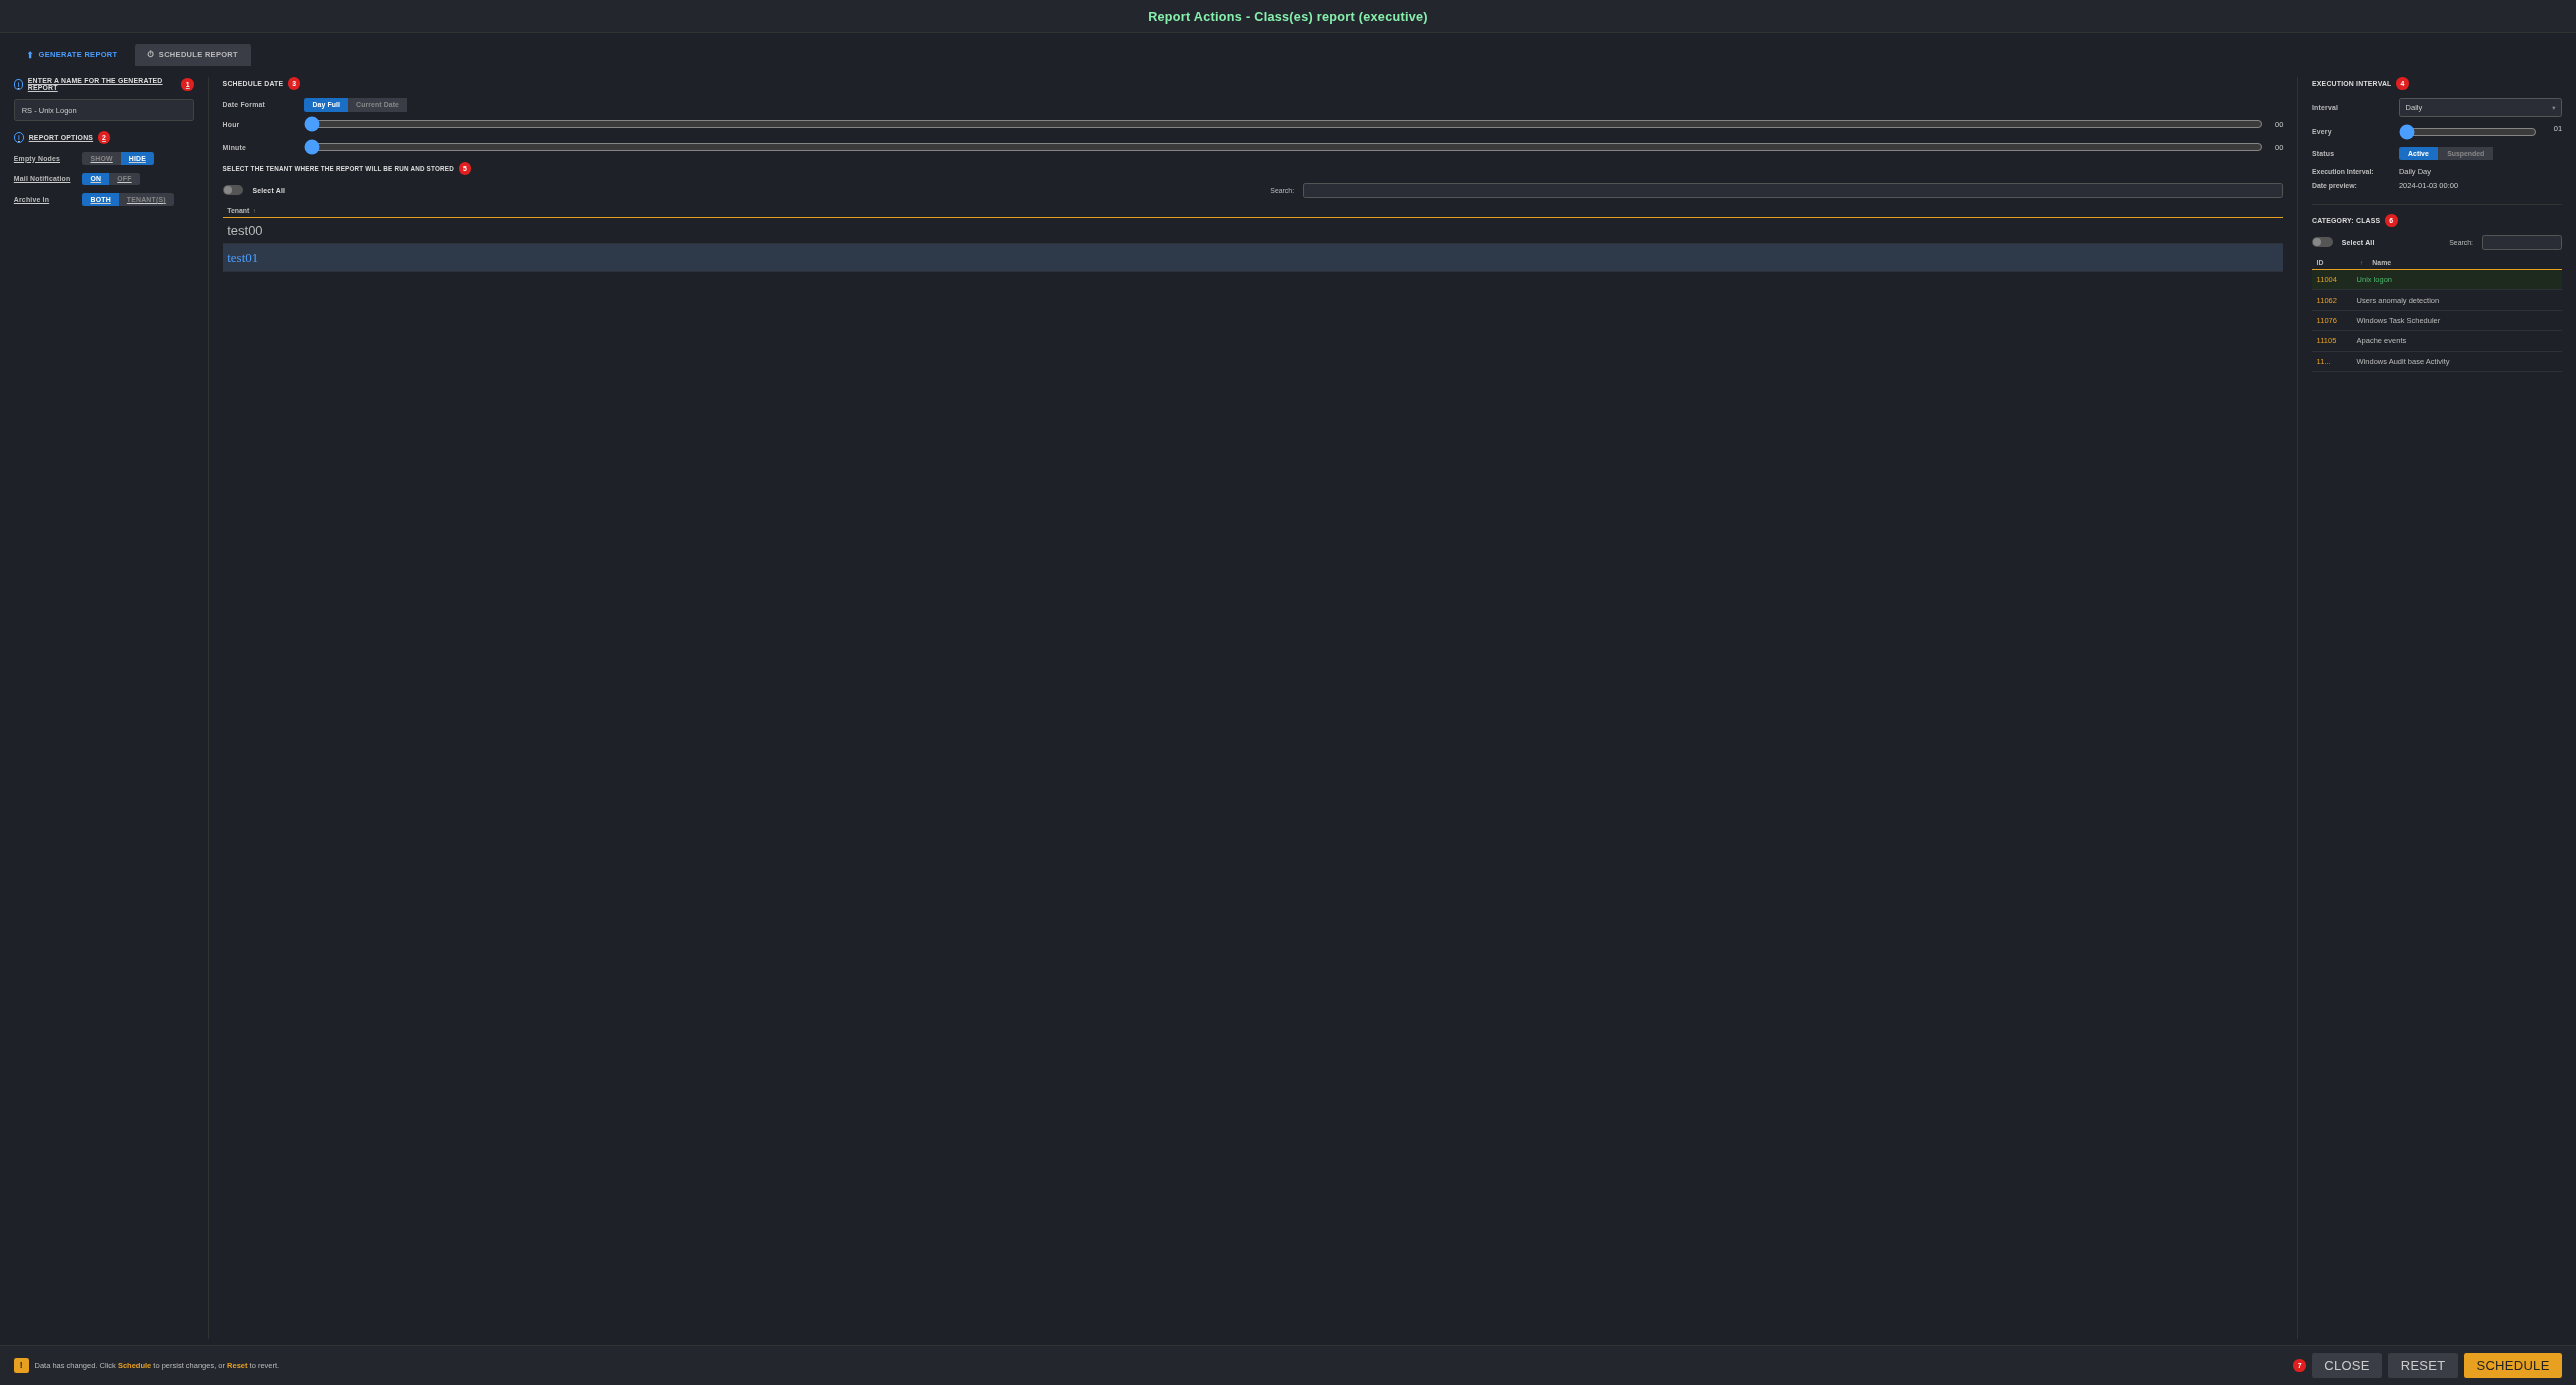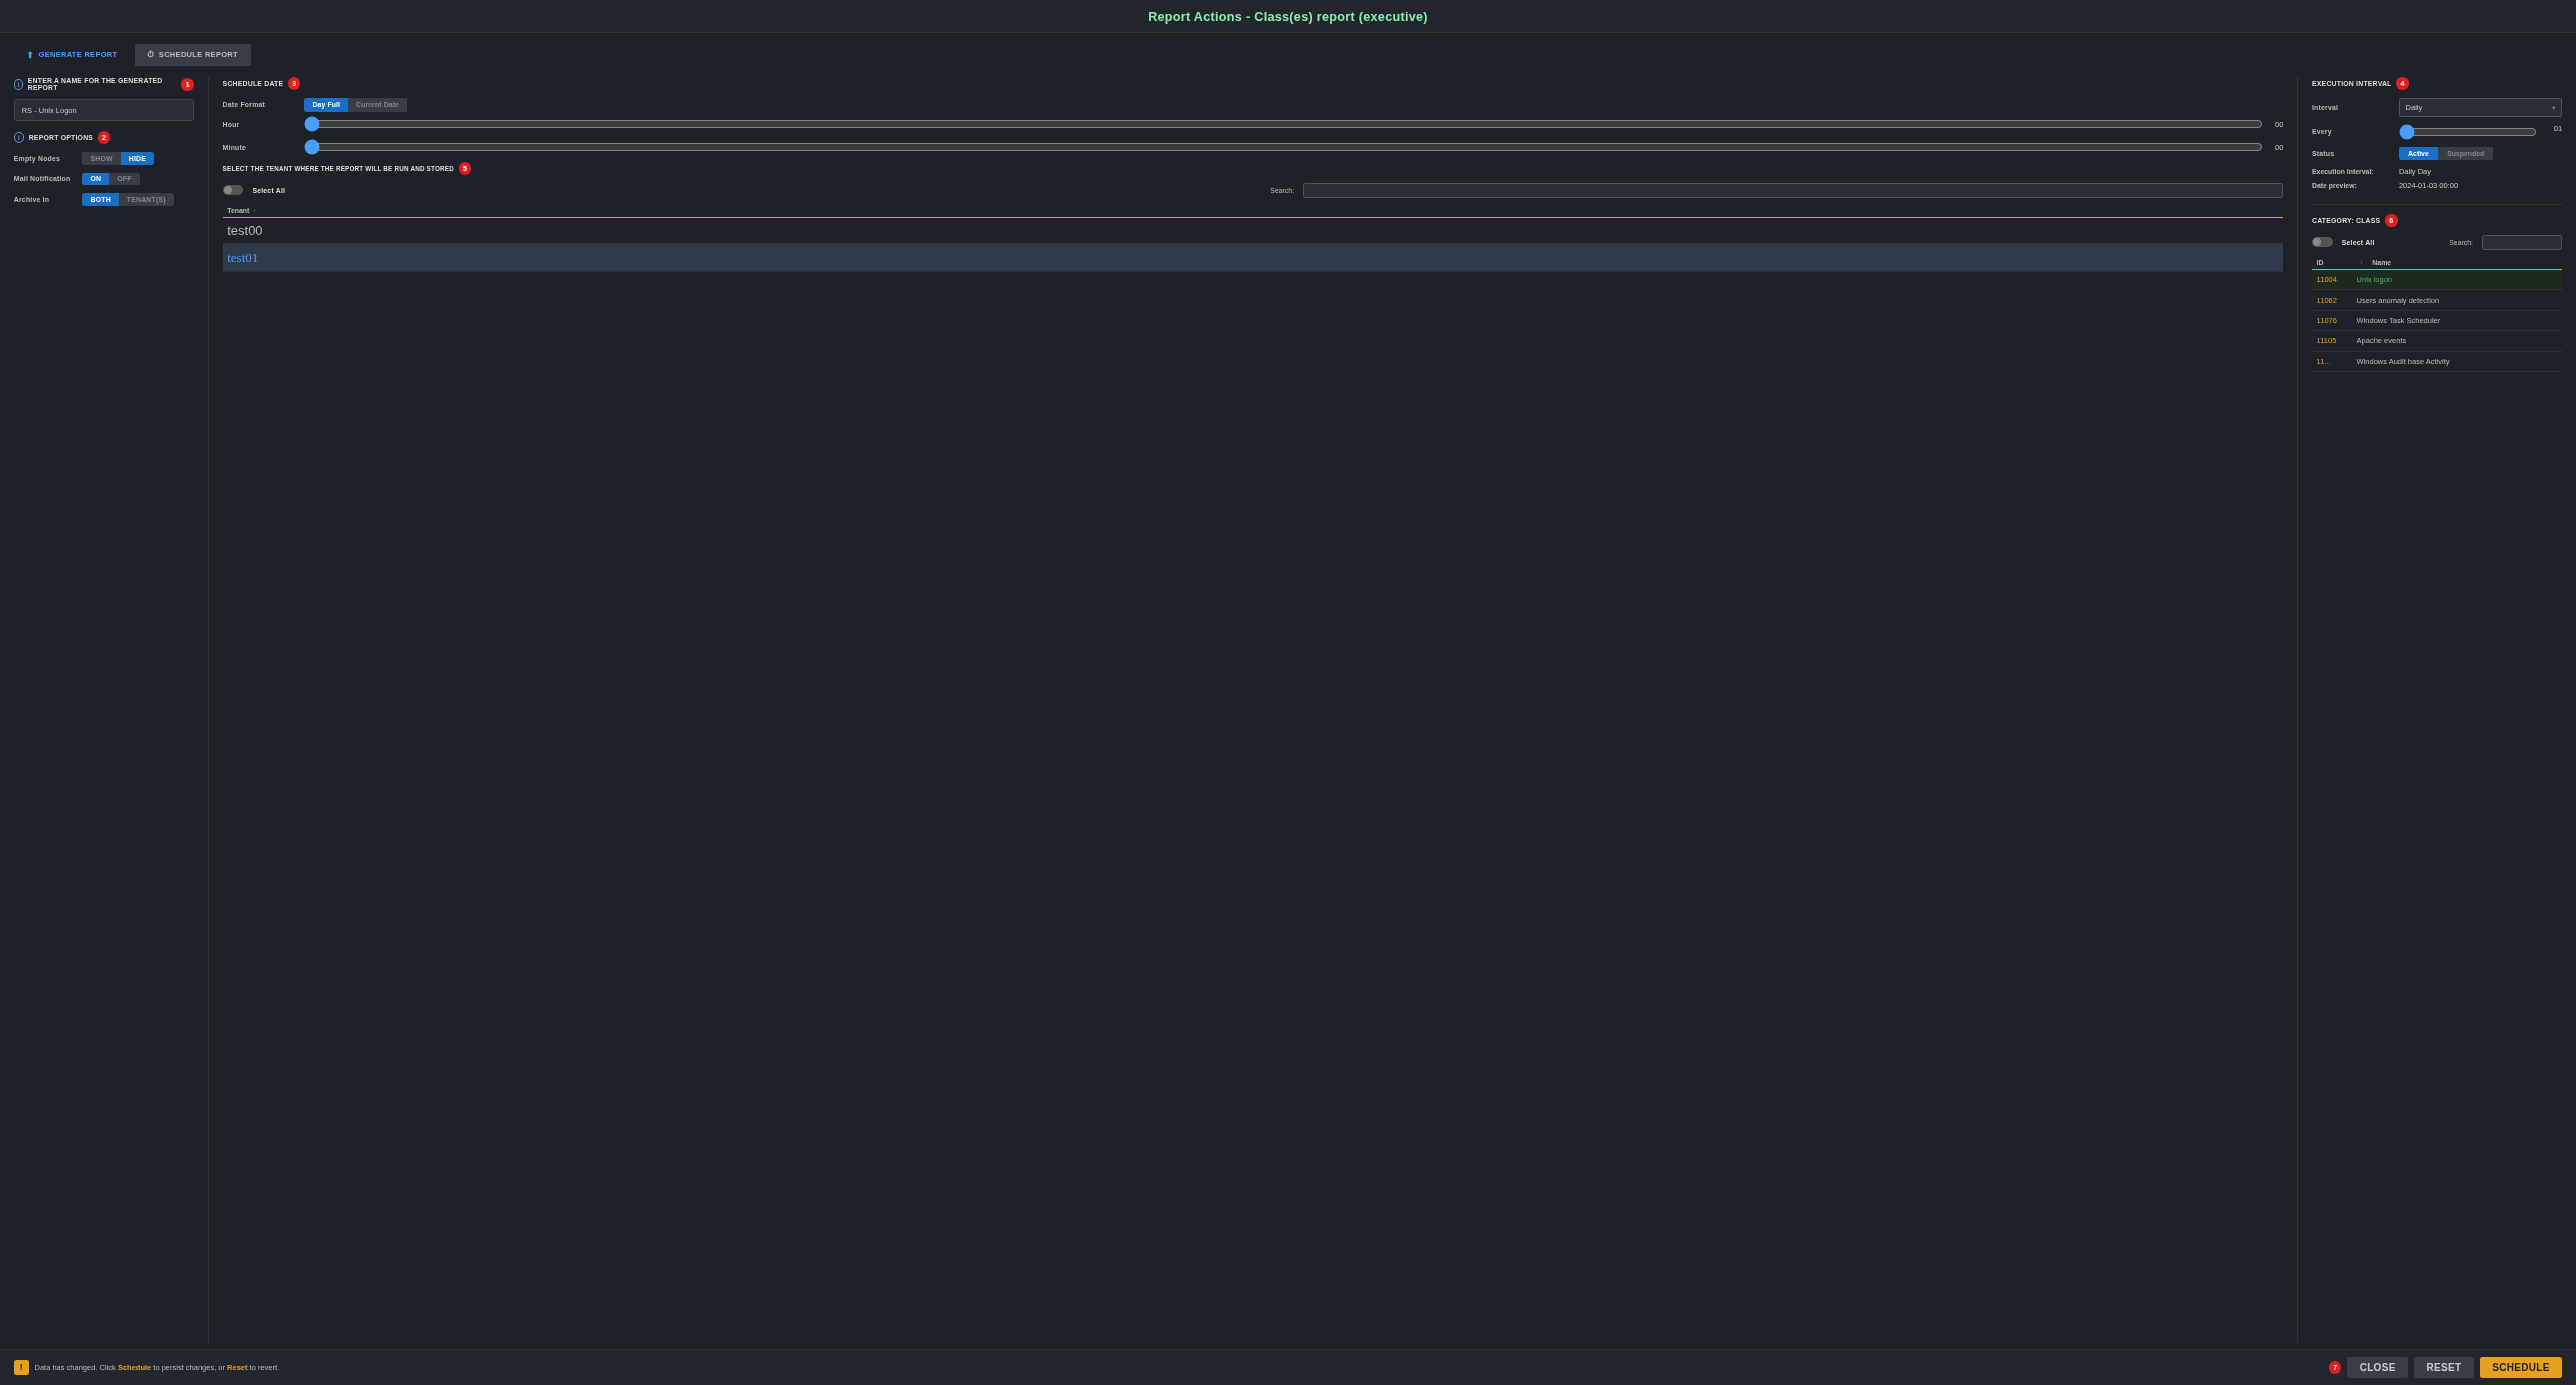--- a/index.html
+++ b/index.html
@@ -59,20 +59,21 @@
       display: flex;
       gap: 0;
       padding: 11.5px 13.8px 5.7px 13.8px;
       overflow: hidden;
     }
     .panel-left {
       width: 195px;
       flex-shrink: 0;
       padding-right: 13.8px;
       border-right: 0.6px solid #333;
+      text-decoration: underline;
     }
     .panel-mid {
       flex: 1;
       padding: 0 13.8px;
       border-right: 0.6px solid #333;
       overflow-y: auto;
     }
     .panel-right {
       width: 264px;
       flex-shrink: 0;
@@ -410,22 +411,22 @@
     }
     .btn-group {
       display: flex;
       gap: 5.7px;
       align-items: center;
     }
     .btn-action {
       padding: 5.2px 12.6px;
       border-radius: 2.3px;
       border: none;
-      font-size: 10px;
-      font-weight: 700;
+      font-size: 13px;
+      font-weight: 400;
       cursor: pointer;
       text-transform: uppercase;
       letter-spacing: 0.3px;
     }
     .btn-close {
       background: #3a3d45;
       color: #ccc;
     }
     .btn-reset {
       background: #3a3d45;

